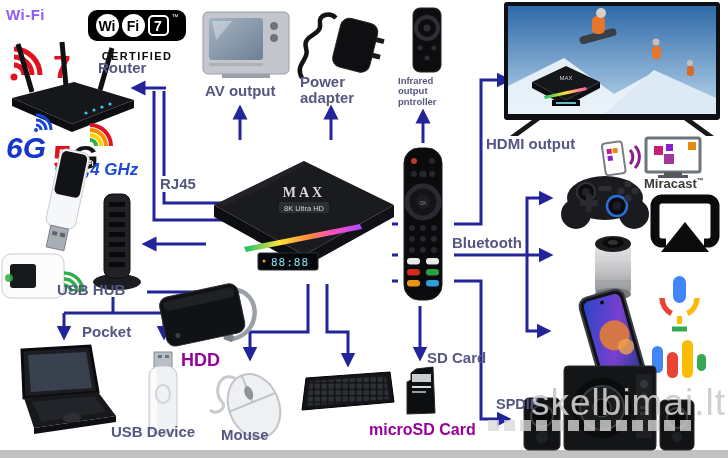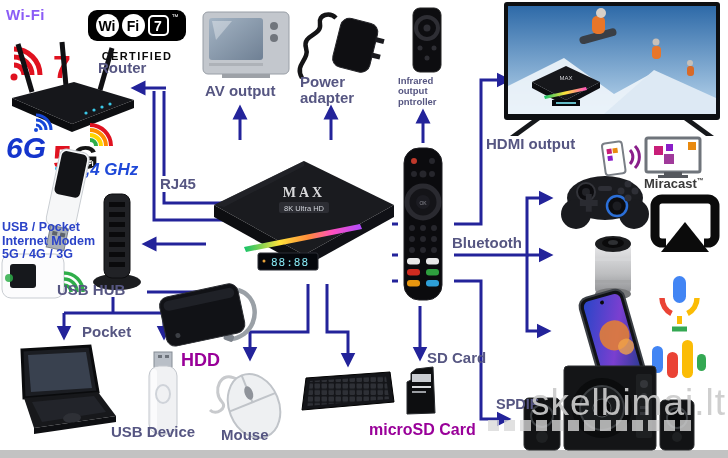--- a/index.html
+++ b/index.html
@@ -166,25 +166,20 @@
       <rect x="10" y="18" width="26" height="24" rx="3" fill="#16181c"></rect>
       <circle cx="9" cy="32" r="4" fill="#2fae4a" opacity=".85"></circle>
       <g fill="none" stroke="#2fae4a" stroke-width="3.5">
         <path d="M64,39 A7,7 0 0 1 71,46"></path>
         <path d="M64,33 A13,13 0 0 1 77,46"></path>
         <path d="M64,27 A19,19 0 0 1 83,46"></path>
       </g>
     </svg>
   </div>
 
-  <div class="lbl blue ctr" style="left:2px;top:221px;width:100px">
-    <span>USB / Pocket</span>
-    <span>Internet Modem</span>
-    <span>5G / 4G / 3G</span>
-  </div>
 
   <div class="dev" style="left:90px;top:192px;width:54px;height:100px">
     <svg viewBox="0 0 54 100">
       <ellipse cx="27" cy="90" rx="24" ry="8" fill="#1c1d20"></ellipse>
       <rect x="14" y="2" width="26" height="84" rx="8" fill="#212226" stroke="#0c0c0e"></rect>
       <g fill="#0a0a0c">
         <rect x="19" y="10" width="16" height="5"></rect>
           <rect x="19" y="20" width="16" height="5"></rect>
         <rect x="19" y="30" width="16" height="5"></rect>
           <rect x="19" y="40" width="16" height="5"></rect>

